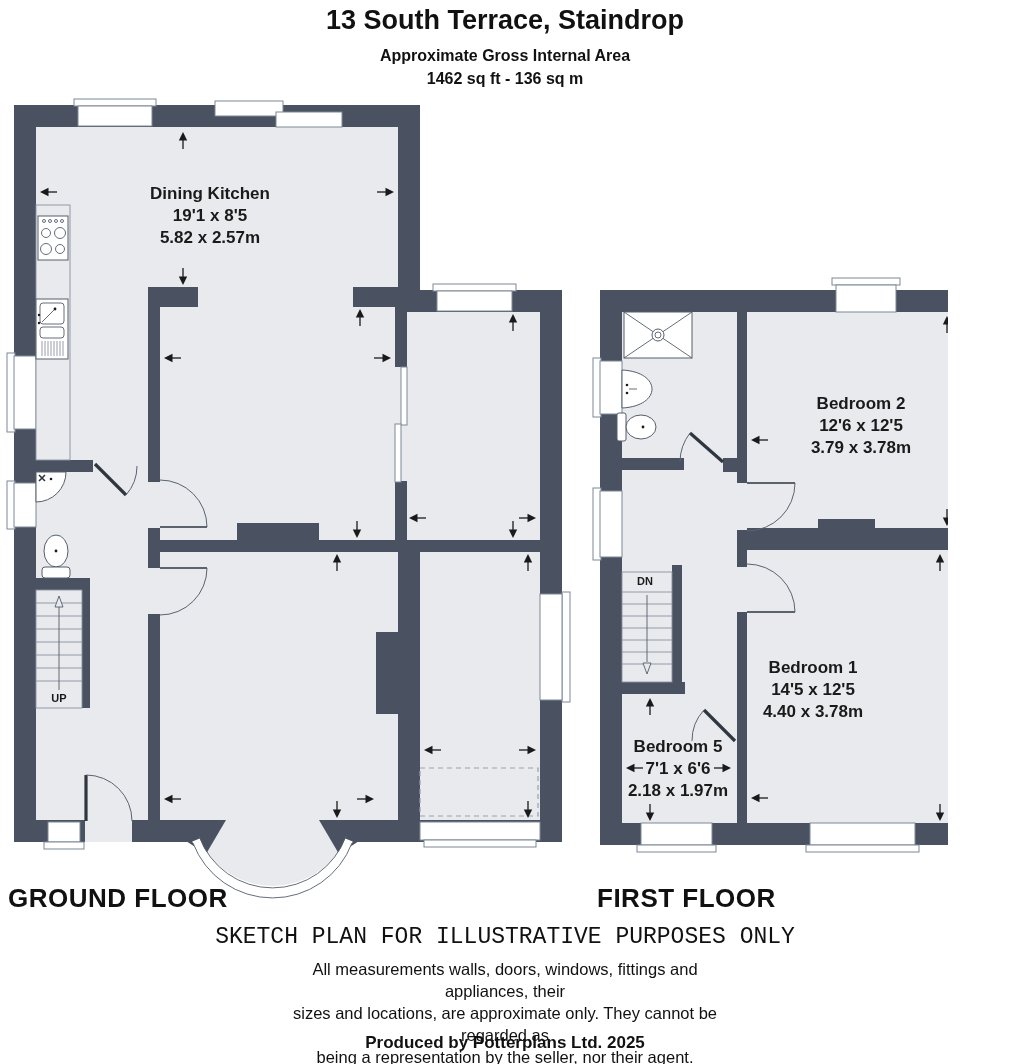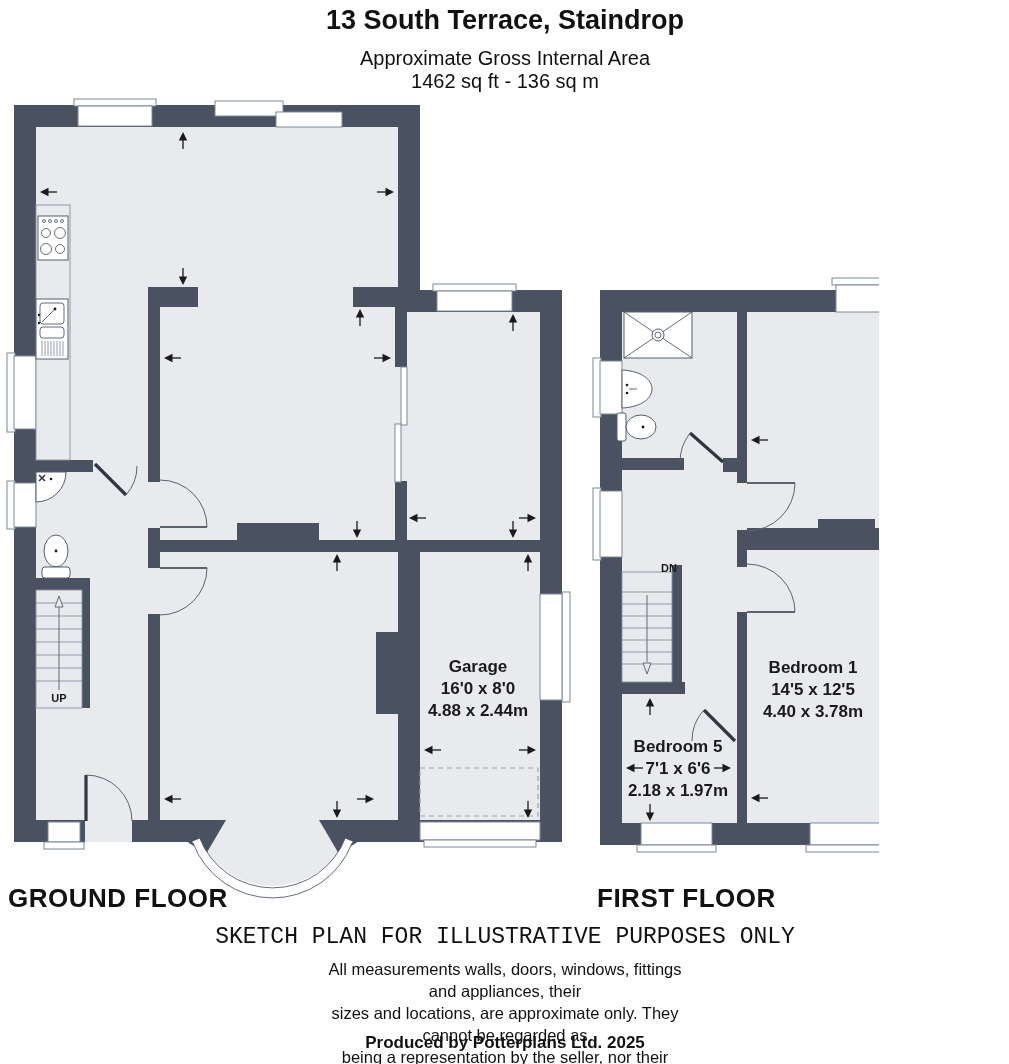--- a/index.html
+++ b/index.html
@@ -1,16 +1,16 @@
 <!DOCTYPE html>
 <html><head>
 <meta charset="utf-8">
 <style>
   html,body{margin:0;padding:0;background:#fff;}
-  #canvas{position:relative;width:879px;height:1064px;background:#fff;overflow:hidden;
+  #canvas{position:relative;width:948px;height:1064px;background:#fff;overflow:hidden;
           font-family:"Liberation Sans","DejaVu Sans",sans-serif;color:#111;}
   #plan-svg{position:absolute;left:0;top:0;}
   .wall{fill:#4a5262;}
   .floorfill{fill:#e8eaed;}
   .win{fill:#ffffff;stroke:#7d8896;stroke-width:1;}
   .gap{fill:#e8eaed;}
   .fix{fill:#ffffff;stroke:#555e6b;stroke-width:1;}
   .thin{fill:none;stroke:#555e6b;stroke-width:0.9;}
   .arc{fill:none;stroke:#5a6370;stroke-width:1;}
   .leaf{stroke:#2f3640;stroke-width:1.6;fill:none;}
@@ -18,21 +18,21 @@
   .tread{stroke:#8b93a0;stroke-width:0.9;}
   .stairbox{fill:#e8eaed;stroke:#8b93a0;stroke-width:0.9;}
   .dashed{fill:none;stroke:#99a1ac;stroke-width:1.2;stroke-dasharray:5 4;}
   .arrowline{stroke:#1a1a1a;stroke-width:1.3;}
   .arrowhead{fill:#1a1a1a;}
   .outline-arrow{fill:#e8eaed;stroke:#555e6b;stroke-width:0.9;}
 
   .txt{position:absolute;white-space:nowrap;}
   .center{transform:translateX(-50%);text-align:center;}
   .page-title{font-size:27px;font-weight:bold;}
-  .page-sub{font-size:20px;}
+  .page-sub{font-size:16px;font-weight:bold;}
   .room-label{position:absolute;transform:translateX(-50%);text-align:center;
               font-weight:bold;font-size:17px;line-height:22px;color:#1a1a1a;white-space:nowrap;}
   .floor-title{position:absolute;font-weight:bold;font-size:26px;letter-spacing:.5px;}
   .stair-label{position:absolute;transform:translateX(-50%);font-weight:bold;font-size:11px;color:#1a1a1a;}
   .sketch-title{font-size:23px;}
   .disclaimer{font-size:16.5px;line-height:22px;white-space:pre-line;}
   .credit{font-size:17px;font-weight:bold;}
 </style>
 </head>
 <body>
@@ -306,38 +306,43 @@
       <use href="#arr" transform="translate(626,768) rotate(270)"></use>
       <use href="#arr" transform="translate(731,768) rotate(90)"></use>
     </g>
   </g>
 </svg>
 
   <div class="txt center page-title" style="left:505px;top:5px;">13 South Terrace, Staindrop</div>
   <div class="txt center page-sub" style="left:505px;top:47px;">Approximate Gross Internal Area</div>
   <div class="txt center page-sub" style="left:505px;top:70px;">1462 sq ft - 136 sq m</div>
 
-  <div class="room-label" style="left:478px;top:656px;">
-    <div>Garage</div>
-    <div>16'0 x 8'0</div>
-    <div>4.88 x 2.44m</div>
+  <div class="room-label" style="left:210px;top:183px;">
+    <div>Dining Kitchen</div>
+    <div>19'1 x 8'5</div>
+    <div>5.82 x 2.57m</div>
+  </div>
+  <div class="room-label" style="left:861px;top:393px;">
+    <div>Bedroom 2</div>
+    <div>12'6 x 12'5</div>
+    <div>3.79 x 3.78m</div>
   </div>
   <div class="room-label" style="left:813px;top:657px;">
     <div>Bedroom 1</div>
     <div>14'5 x 12'5</div>
     <div>4.40 x 3.78m</div>
   </div>
   <div class="room-label" style="left:678px;top:736px;">
     <div>Bedroom 5</div>
     <div>7'1 x 6'6</div>
     <div>2.18 x 1.97m</div>
   </div>
 
   <div class="stair-label" style="left:59px;top:692px;">UP</div>
-  <div class="stair-label" style="left:645px;top:562px;margin-left:24px;">DN</div>
+  <div class="stair-label" style="left:645px;top:575px;">DN</div>
 
   <div class="floor-title" style="left:597px;top:883px;">FIRST FLOOR</div>
   <div class="floor-title" style="left:8px;top:883px;">GROUND FLOOR</div>
 
   <div class="txt center sketch-title" style="left:505px;top:924px;font-family:Liberation Mono, monospace;">SKETCH PLAN FOR ILLUSTRATIVE PURPOSES ONLY</div>
   <div class="txt center disclaimer" style="left:505px;top:958px;white-space:pre-line;">All measurements walls, doors, windows, fittings and appliances, their
 sizes and locations, are approximate only. They cannot be regarded as
 being a representation by the seller, nor their agent.</div>
   <div class="txt center credit" style="left:505px;top:1033px;text-align:center;">Produced by Potterplans Ltd. 2025</div>
 

